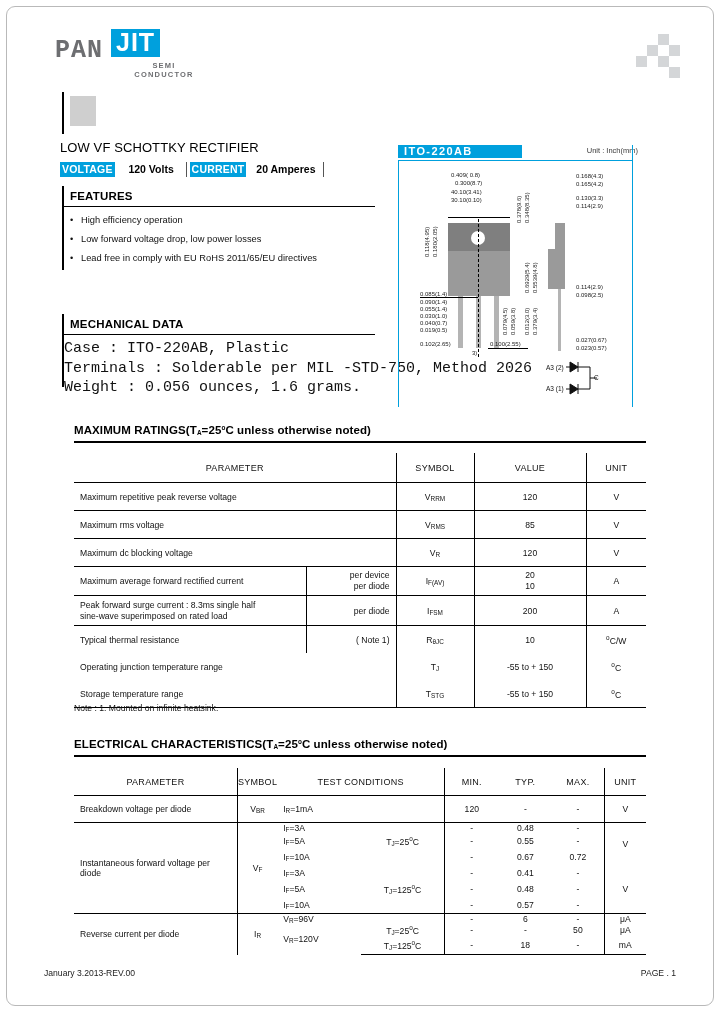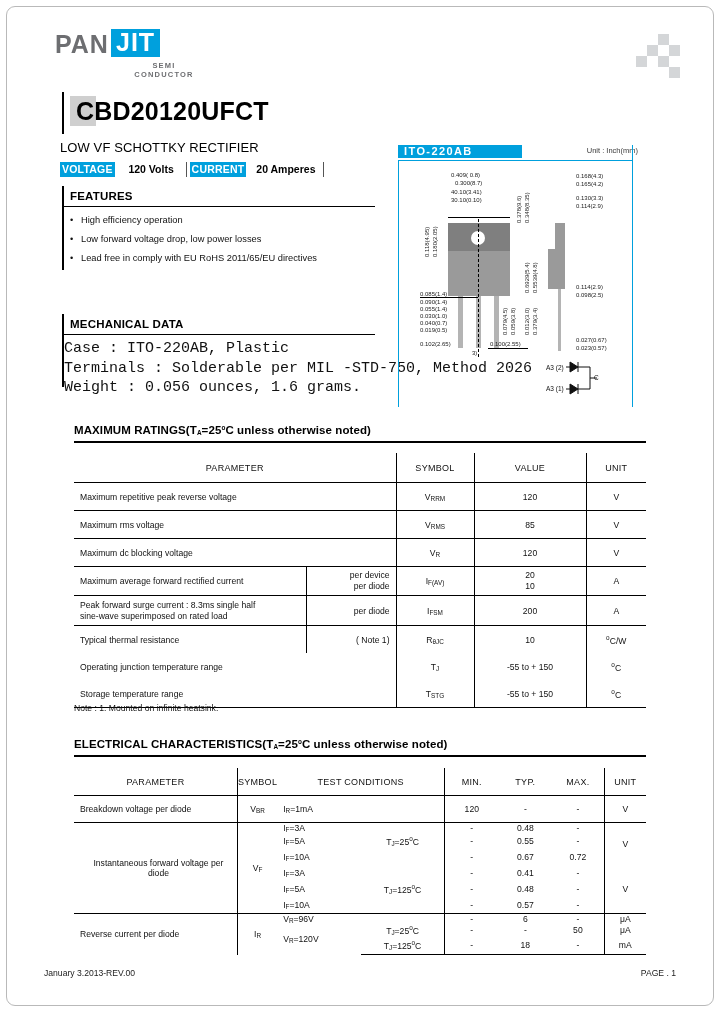--- a/index.html
+++ b/index.html
@@ -35,26 +35,26 @@
   }
 
   
   .logo {
     position: absolute;
     left: 55px; top: 30px;
     width: 130px; height: 48px;
   }
   .logo-pan {
     position: absolute;
-    left: 0; top: 0;
+    left: 0; top: 6px;
     font-size: 25px;
     font-weight: bold;
     letter-spacing: 1px;
     color: #6d6e71;
-    font-family: Liberation Sans, sans-serif;
+    font-family: Liberation Mono, monospace;
   }
   .logo-jit {
     position: absolute;
     left: 56px; top: -1px;
     background: #00a0dd;
     color: #ffffff;
     font-size: 25px;
     font-weight: bold;
     letter-spacing: 1px;
     padding: 1px 5px 2px 5px;
@@ -330,21 +330,20 @@
     <i style="left:22px; top:0;"></i>
     <i style="left:11px; top:11px;"></i>
     <i style="left:33px; top:11px;"></i>
     <i style="left:0px;  top:22px;"></i>
     <i style="left:22px; top:22px;"></i>
     <i style="left:33px; top:33px;"></i>
   </div>
 
   <div class="pn-rule"></div>
   <div class="pn-hl"></div>
-  <div class="pn-text">CBD20120UFCT</div>
 
   <div class="title-main">LOW VF SCHOTTKY RECTIFIER</div>
   <div class="badges">
     <span class="badge-k">VOLTAGE</span>
     <span class="badge-v">120 Volts</span>
     <span class="badge-sep"></span>
     <span class="badge-k">CURRENT</span>
     <span class="badge-v">20 Amperes</span>
   </div>
 
@@ -552,21 +551,21 @@
       <td class="ctr nobr">V<span class="sub">BR</span></td>
       <td class="lft nobl nobr">I<span class="sub">R</span>=1mA</td>
       <td class="ctr nobl"></td>
       <td class="ctr nobr">120</td>
       <td class="ctr nobl nobr">-</td>
       <td class="ctr nobl">-</td>
       <td class="ctr nobr">V</td>
     </tr>
 
     <tr>
-      <td class="lft nobl nobb" rowspan="6" style="height:16px; vertical-align:middle;text-align:center;">Instantaneous forward voltage per<br>diode</td>
+      <td class="lft nobl nobb" rowspan="6" style="height:16px; vertical-align:middle;">Instantaneous forward voltage per<br>diode</td>
       <td class="ctr nobr nobb" rowspan="6">V<span class="sub">F</span></td>
       <td class="lft nobl nobr nobb">I<span class="sub">F</span>=3A</td>
       <td class="ctr nobl nobb"></td>
       <td class="ctr nobr nobb">-</td>
       <td class="ctr nobl nobr nobb">0.48</td>
       <td class="ctr nobl nobb">-</td>
       <td class="ctr nobr nobb" rowspan="3">V</td>
     </tr>
     <tr>
       <td class="lft nobl nobr nobb nobt" style="height:16px;">I<span class="sub">F</span>=5A</td>

